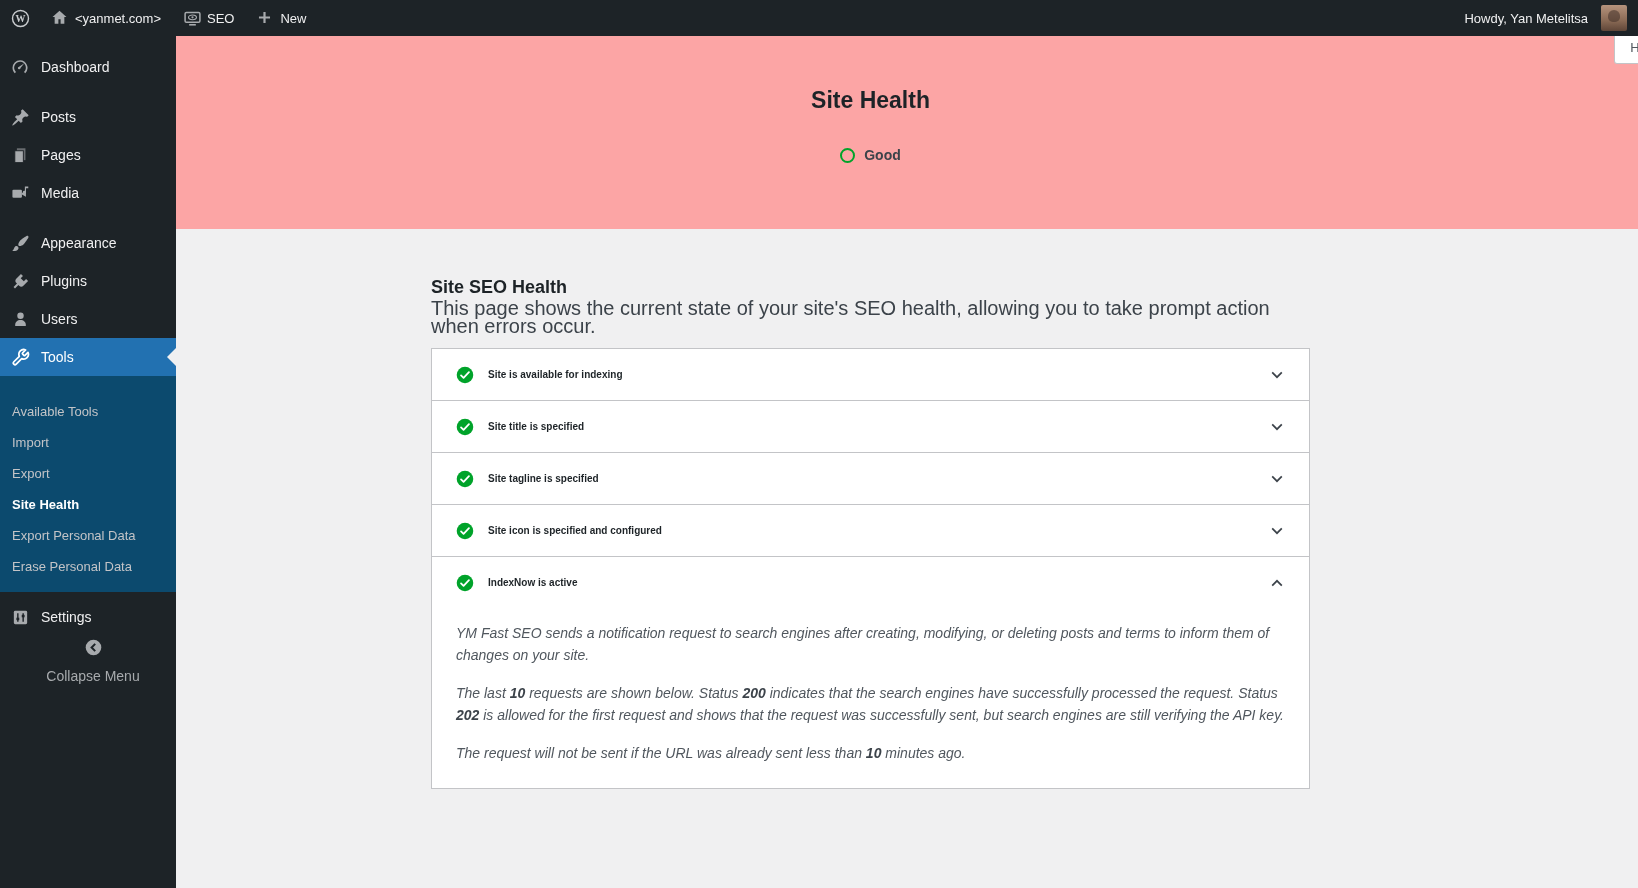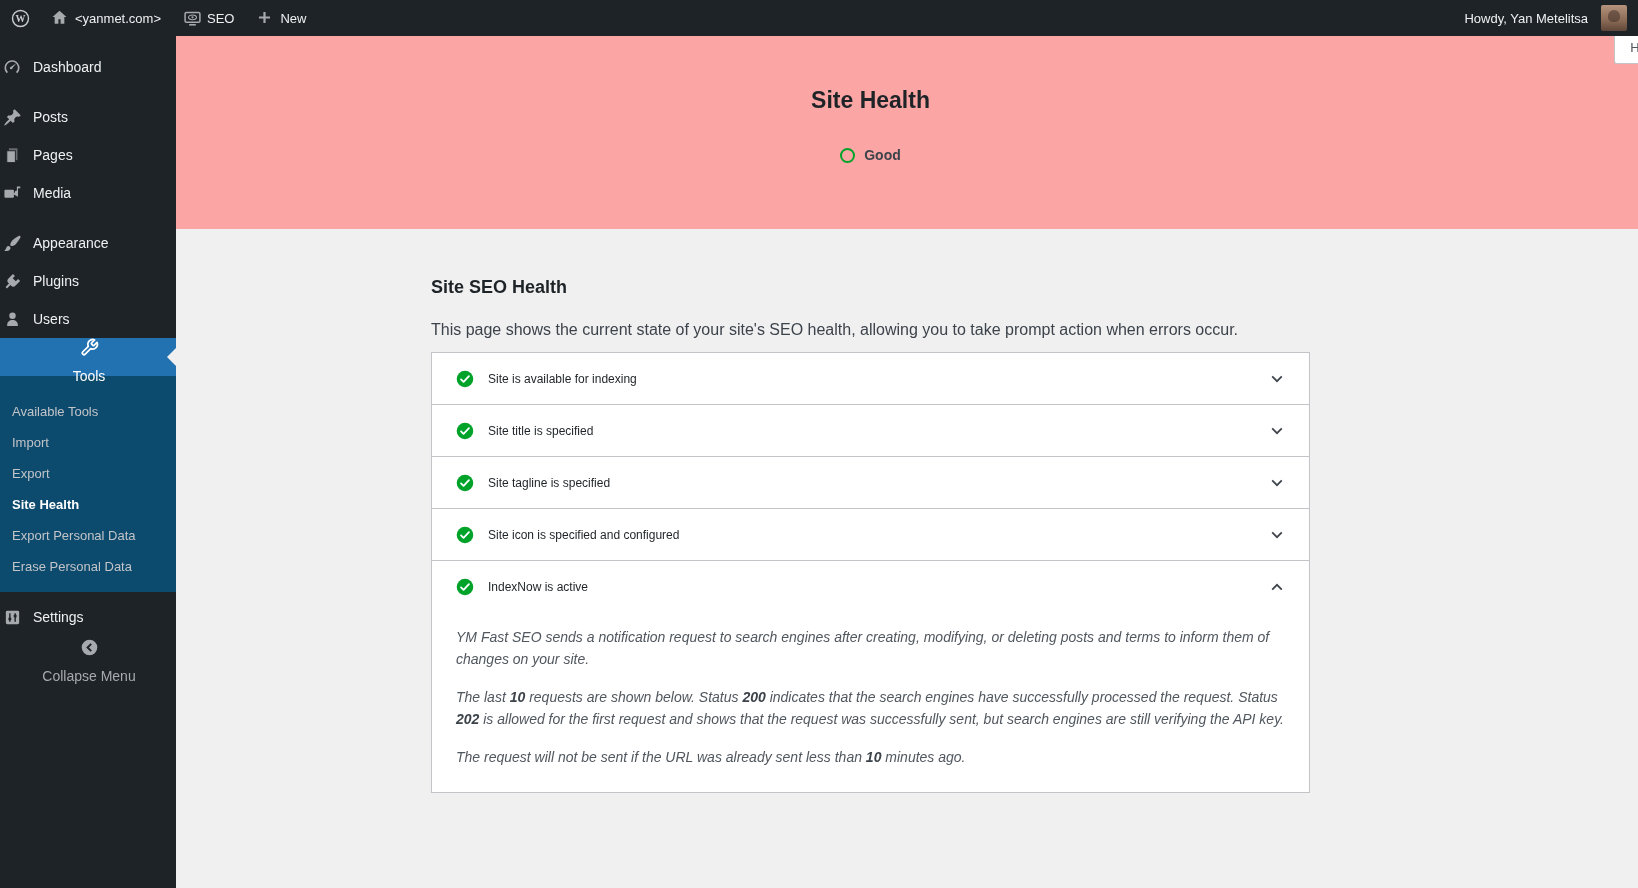--- a/index.html
+++ b/index.html
@@ -16,23 +16,23 @@
   .avatar { width:26px; height:26px; border-radius:2px; margin-left:7px; overflow:hidden;
     background:linear-gradient(180deg,#b5937d 0%, #8a6a55 60%, #5f4638 100%); position:relative; }
   .avatar::after { content:""; position:absolute; left:7px; top:5px; width:12px; height:12px;
     border-radius:50% 50% 40% 40%; background:#43322a; opacity:.55; }
 
   
   .sidebar { position:absolute; top:36px; left:0; width:176px; height:852px; background:#1d2327; color:#f0f0f1; }
   #sidebar-menu { padding-top:12px; }
   .menu-sep { height:12px; }
   .menu-item { position:relative; height:38px; display:flex; align-items:center; gap:11px;
-    padding-left:2px; font-size:14px; color:#f0f0f1; cursor:pointer; }
+    padding-left:10px; font-size:14px; color:#f0f0f1; cursor:pointer; }
   .menu-item .mi-icon { width:20px; height:20px; color:#a7aaad; display:flex; align-items:center; justify-content:center; }
-  .menu-item.active { background:#2271b1; color:#fff;flex-direction:column; }
+  .menu-item.active { background:#2271b1; color:#fff; }
   .menu-item.active .mi-icon { color:#fff; }
   .menu-arrow { position:absolute; right:0; top:50%; transform:translateY(-50%); width:0; height:0;
     border:9px solid transparent; border-right:9px solid #f0f0f1; border-left:none; }
   .submenu { background:#0c4a6e; padding:20px 0 10px; }
   .submenu-item { padding:8px 12px; font-size:13px; line-height:15px; color:#c3c4c7; cursor:pointer; }
   .submenu-item.current { color:#fff; font-weight:bold; }
   .menu-item.bottom { margin-top:6px; }
   .menu-item.collapse { color:#a7aaad; margin-top:2px;flex-direction:column; }
   .menu-item.collapse .mi-icon { color:#a7aaad; }
 
@@ -48,27 +48,27 @@
   .tab { font-size:14px; color:#50575e; padding:0 6px 17px; cursor:pointer; }
   .tab.active { color:#1d2327; font-weight:700; padding-bottom:13px; border-bottom:4px solid #2271b1; }
   .help-tab { position:absolute; top:0; right:96px; width:76px; height:32px; background:#fff;
     border:1px solid #c3c4c7; border-top:none; border-radius:0 0 3px 3px; display:flex; align-items:center;
     justify-content:center; gap:7px; font-size:13px; color:#50575e; cursor:pointer; }
 
   
   .content { position:absolute; top:233px; left:176px; width:1462px; height:781px; background:#f0f0f1; }
   .content-inner { margin-left:255px; width:879px; }
   .section-title { margin-top:42px; font-size:18px; line-height:24px; font-weight:700; color:#1d2327; }
-  .section-desc { margin-top:22px; font-size:16px; line-height:18px; color:#3c434a; }
+  .section-desc { font-size:20px; line-height:18px; color:#3c434a; }
   .card { margin-top:13px; background:#fff; border:1px solid #c3c4c7; }
   .check-item { border-top:1px solid #c3c4c7; }
   .check-item:first-child { border-top:none; }
   .check-header { height:51px; display:flex; align-items:center; padding:0 24px; cursor:pointer; }
   .check-icon { width:18px; height:18px; flex:0 0 18px; }
-  .check-label { margin-left:14px; font-size:12px; font-weight:400; color:#1d2327; flex:1; }
+  .check-label { margin-left:14px; font-size:10px; font-weight:700; color:#1d2327; flex:1; }
   .chevron { width:16px; height:16px; }
   .check-panel { padding:14px 24px 24px;font-style:italic; }
   .check-panel p { font-size:14px; line-height:22px; color:#50575e; margin:0 0 16px; }
   .check-panel p:last-child { margin-bottom:0; }
   .check-panel strong { color:#3c434a;margin-top:32px; }
 </style>
 </head>
 <body>
 
 <div class="admin-bar">

